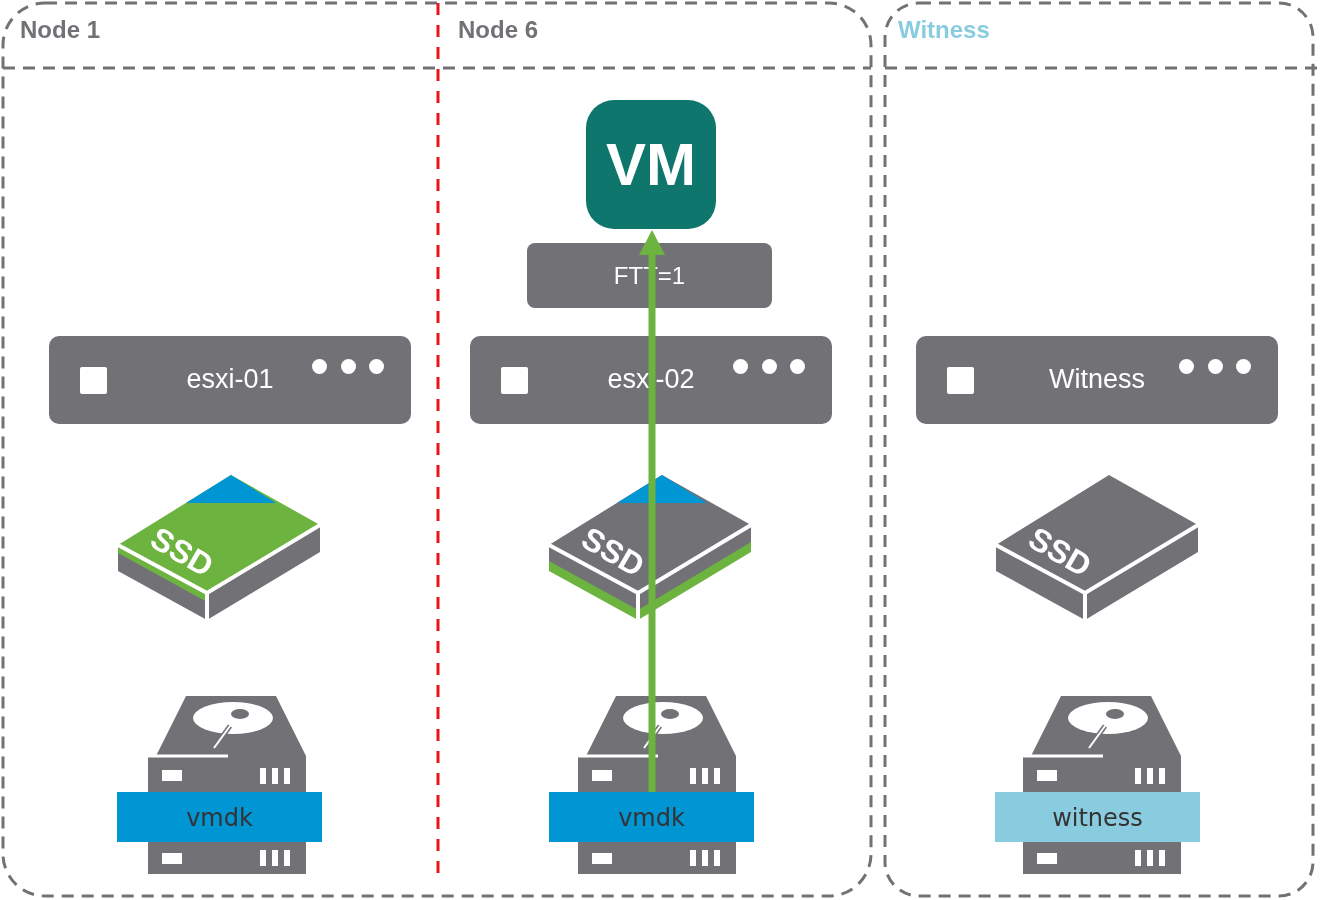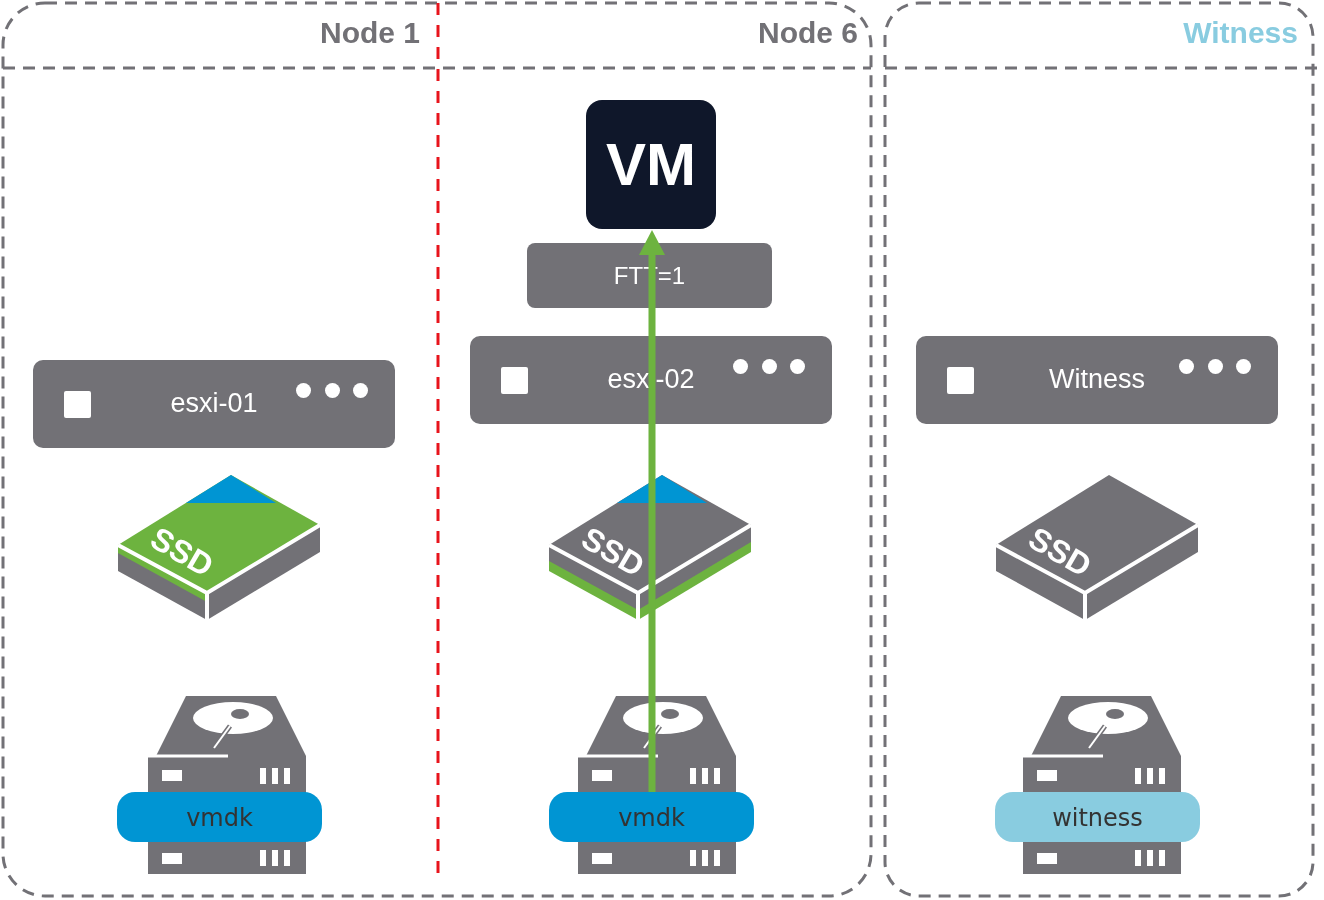--- a/index.html
+++ b/index.html
@@ -1,36 +1,36 @@
 <!DOCTYPE html>
 <html><head>
 <meta charset="utf-8">
 <style>
   html, body { margin: 0; padding: 0; background: #ffffff; }
   body { width: 1324px; height: 900px; position: relative; overflow: hidden;
          font-family: "Liberation Sans", sans-serif; }
   svg.frame { position: absolute; left: 0; top: 0; }
-  .col-title { position: absolute; top: 16px; font-size: 30px; font-weight: bold;
-               color: #727176; text-align: right; }
+  .col-title { position: absolute; top: 16px; font-size: 24px; font-weight: bold;
+               color: #727176; text-align: left; }
   .col-title.witness { color: #89cce0; }
   .host { position: absolute; top: 336px; width: 362px; height: 88px; background: #727176;
           border-radius: 10px; }
   .host .sq { position: absolute; left: 31px; top: 31px; width: 27px; height: 27px;
               background: #fff; border-radius: 2px; }
   .host .lbl { position: absolute; left: 0; right: 0; top: 28px; text-align: center;
                color: #fff; font-size: 27px; }
   .host .dots { position: absolute; right: 27px; top: 23px; width: 72px; height: 16px; }
   .host .dot { position: absolute; top: 0; width: 15px; height: 15px; border-radius: 50%; background: #fff; }
   .vm { position: absolute; left: 586px; top: 100px; width: 130px; height: 129px;
-        background: #0f172a; border-radius: 16px; color: #fff; font-weight: bold;
+        background: #0f766e; border-radius: 28px; color: #fff; font-weight: bold;
         font-size: 60px; text-align: center; line-height: 129px; }
   .ftt { position: absolute; left: 527px; top: 243px; width: 245px; height: 65px;
          background: #727176; border-radius: 8px; color: #fff; font-size: 24px;
          text-align: center; line-height: 65px; }
-  .pill { position: absolute; top: 792px; width: 205px; height: 50px; border-radius: 18px;
+  .pill { position: absolute; top: 792px; width: 205px; height: 50px; border-radius: 0;
           color: #333; font-size: 24px; text-align: center; line-height: 52px;
           font-family: "DejaVu Sans", sans-serif; }
   .pill.blue { background: #0095d3; }
   .pill.light { background: #89cce0; }
 </style>
 </head>
 <body>
 
 <svg class="frame" width="1324" height="900">
 
@@ -126,21 +126,21 @@
   </g>
 </svg>
 
 <div class="col-title" style="left:20px; width:400px;">Node 1</div>
 <div class="col-title" style="left:458px; width:400px;">Node 6</div>
 <div class="col-title witness" style="left:898px; width:400px;">Witness</div>
 
 <div class="vm">VM</div>
 <div class="ftt">FTT=1</div>
 
-<div class="host" style="left:33px;margin-top:24px;">
+<div class="host" style="left:49px;">
   <div class="sq"></div>
   <div class="lbl">esxi-01</div>
   <div class="dots">
     <div class="dot" style="left:0"></div>
       <div class="dot" style="left:29px"></div>
       <div class="dot" style="left:57px"></div>
   </div>
 </div>
 <div class="host" style="left:470px;">
   <div class="sq"></div>

